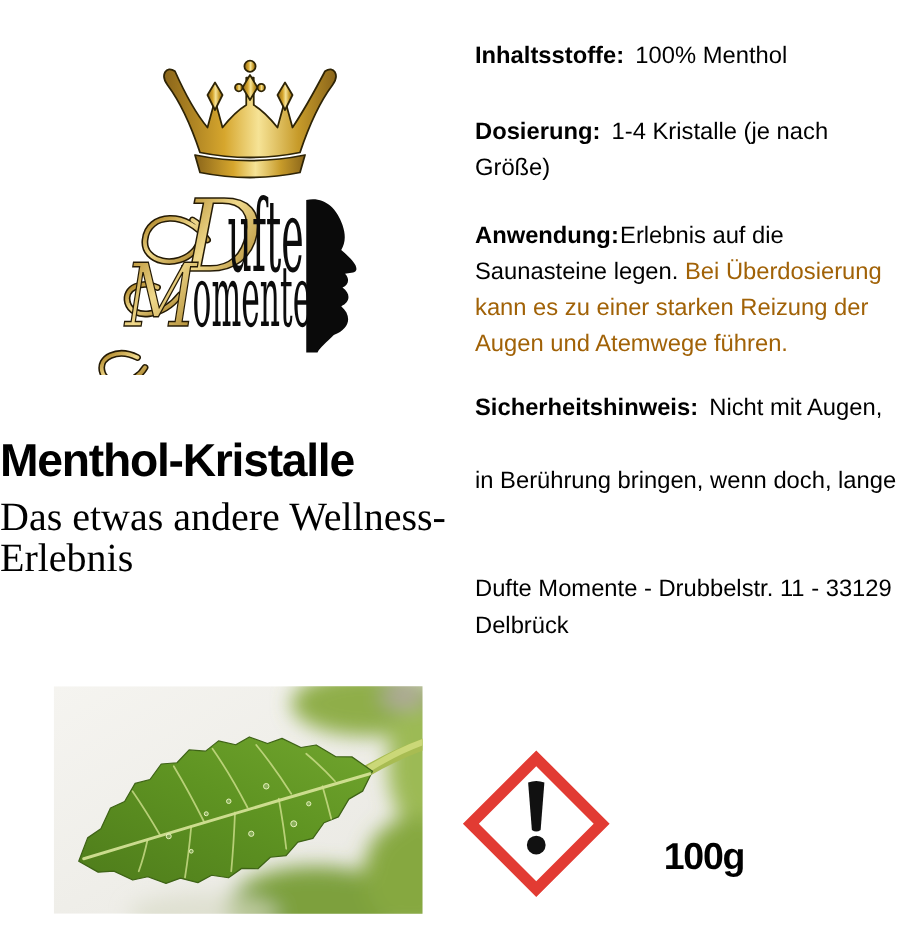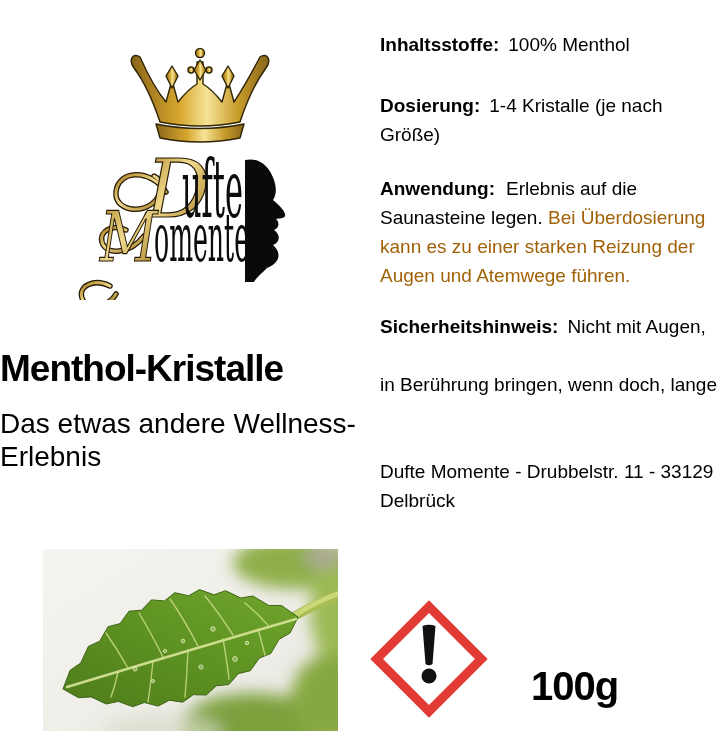--- a/index.html
+++ b/index.html
@@ -5,36 +5,36 @@
   html,body{margin:0;padding:0;background:#fff;}
   #label{position:relative;width:724px;height:754px;background:#ffffff;overflow:hidden;
          font-family:"Liberation Sans",sans-serif;color:#000;}
 
   
   #logo{position:absolute;left:70px;top:40px;width:255px;height:260px;}
 
   
   .title-block{position:absolute;left:0;top:348px;width:366px;text-align:left;}
   .title{font-size:37px;font-weight:bold;letter-spacing:-1px;line-height:42px;}
-  .subtitle{font-size:28px;line-height:33px;margin-top:17px;}
+  .subtitle{font-size:32px;line-height:33px;margin-top:7px;font-family:Liberation Serif, serif;}
 
   
   .info-col{position:absolute;left:380px;top:30px;width:350px;font-size:19px;line-height:29px;}
   .para{margin:0;}
   .m1{margin-top:32px;} .m2{margin-top:25px;} .m3{margin-top:22px;}
   .lbl{font-weight:bold;margin-right:9px;}
-  .lbl-s{font-weight:bold;margin-right:11px;}
+  .lbl-s{font-weight:bold;margin-right:1px;}
   .red{color:#a16207;}
 
   
   #mint-photo{position:absolute;left:43px;top:549px;width:295px;height:182px;}
 
   
   #ghs{position:absolute;left:368px;top:598px;width:122px;height:122px;}
-  .weight{position:absolute;left:531px;top:662px;font-size:40px;font-weight:bold;
+  .weight{position:absolute;left:531px;top:662px;font-size:30px;font-weight:bold;
           letter-spacing:-1px;line-height:48px;}
 </style>
 </head>
 <body>
 
 <div id="label">
 
   <svg id="logo" viewBox="0 0 255 260">
     <defs>
       <linearGradient id="goldC" x1="0" y1="0" x2="1" y2="0">

